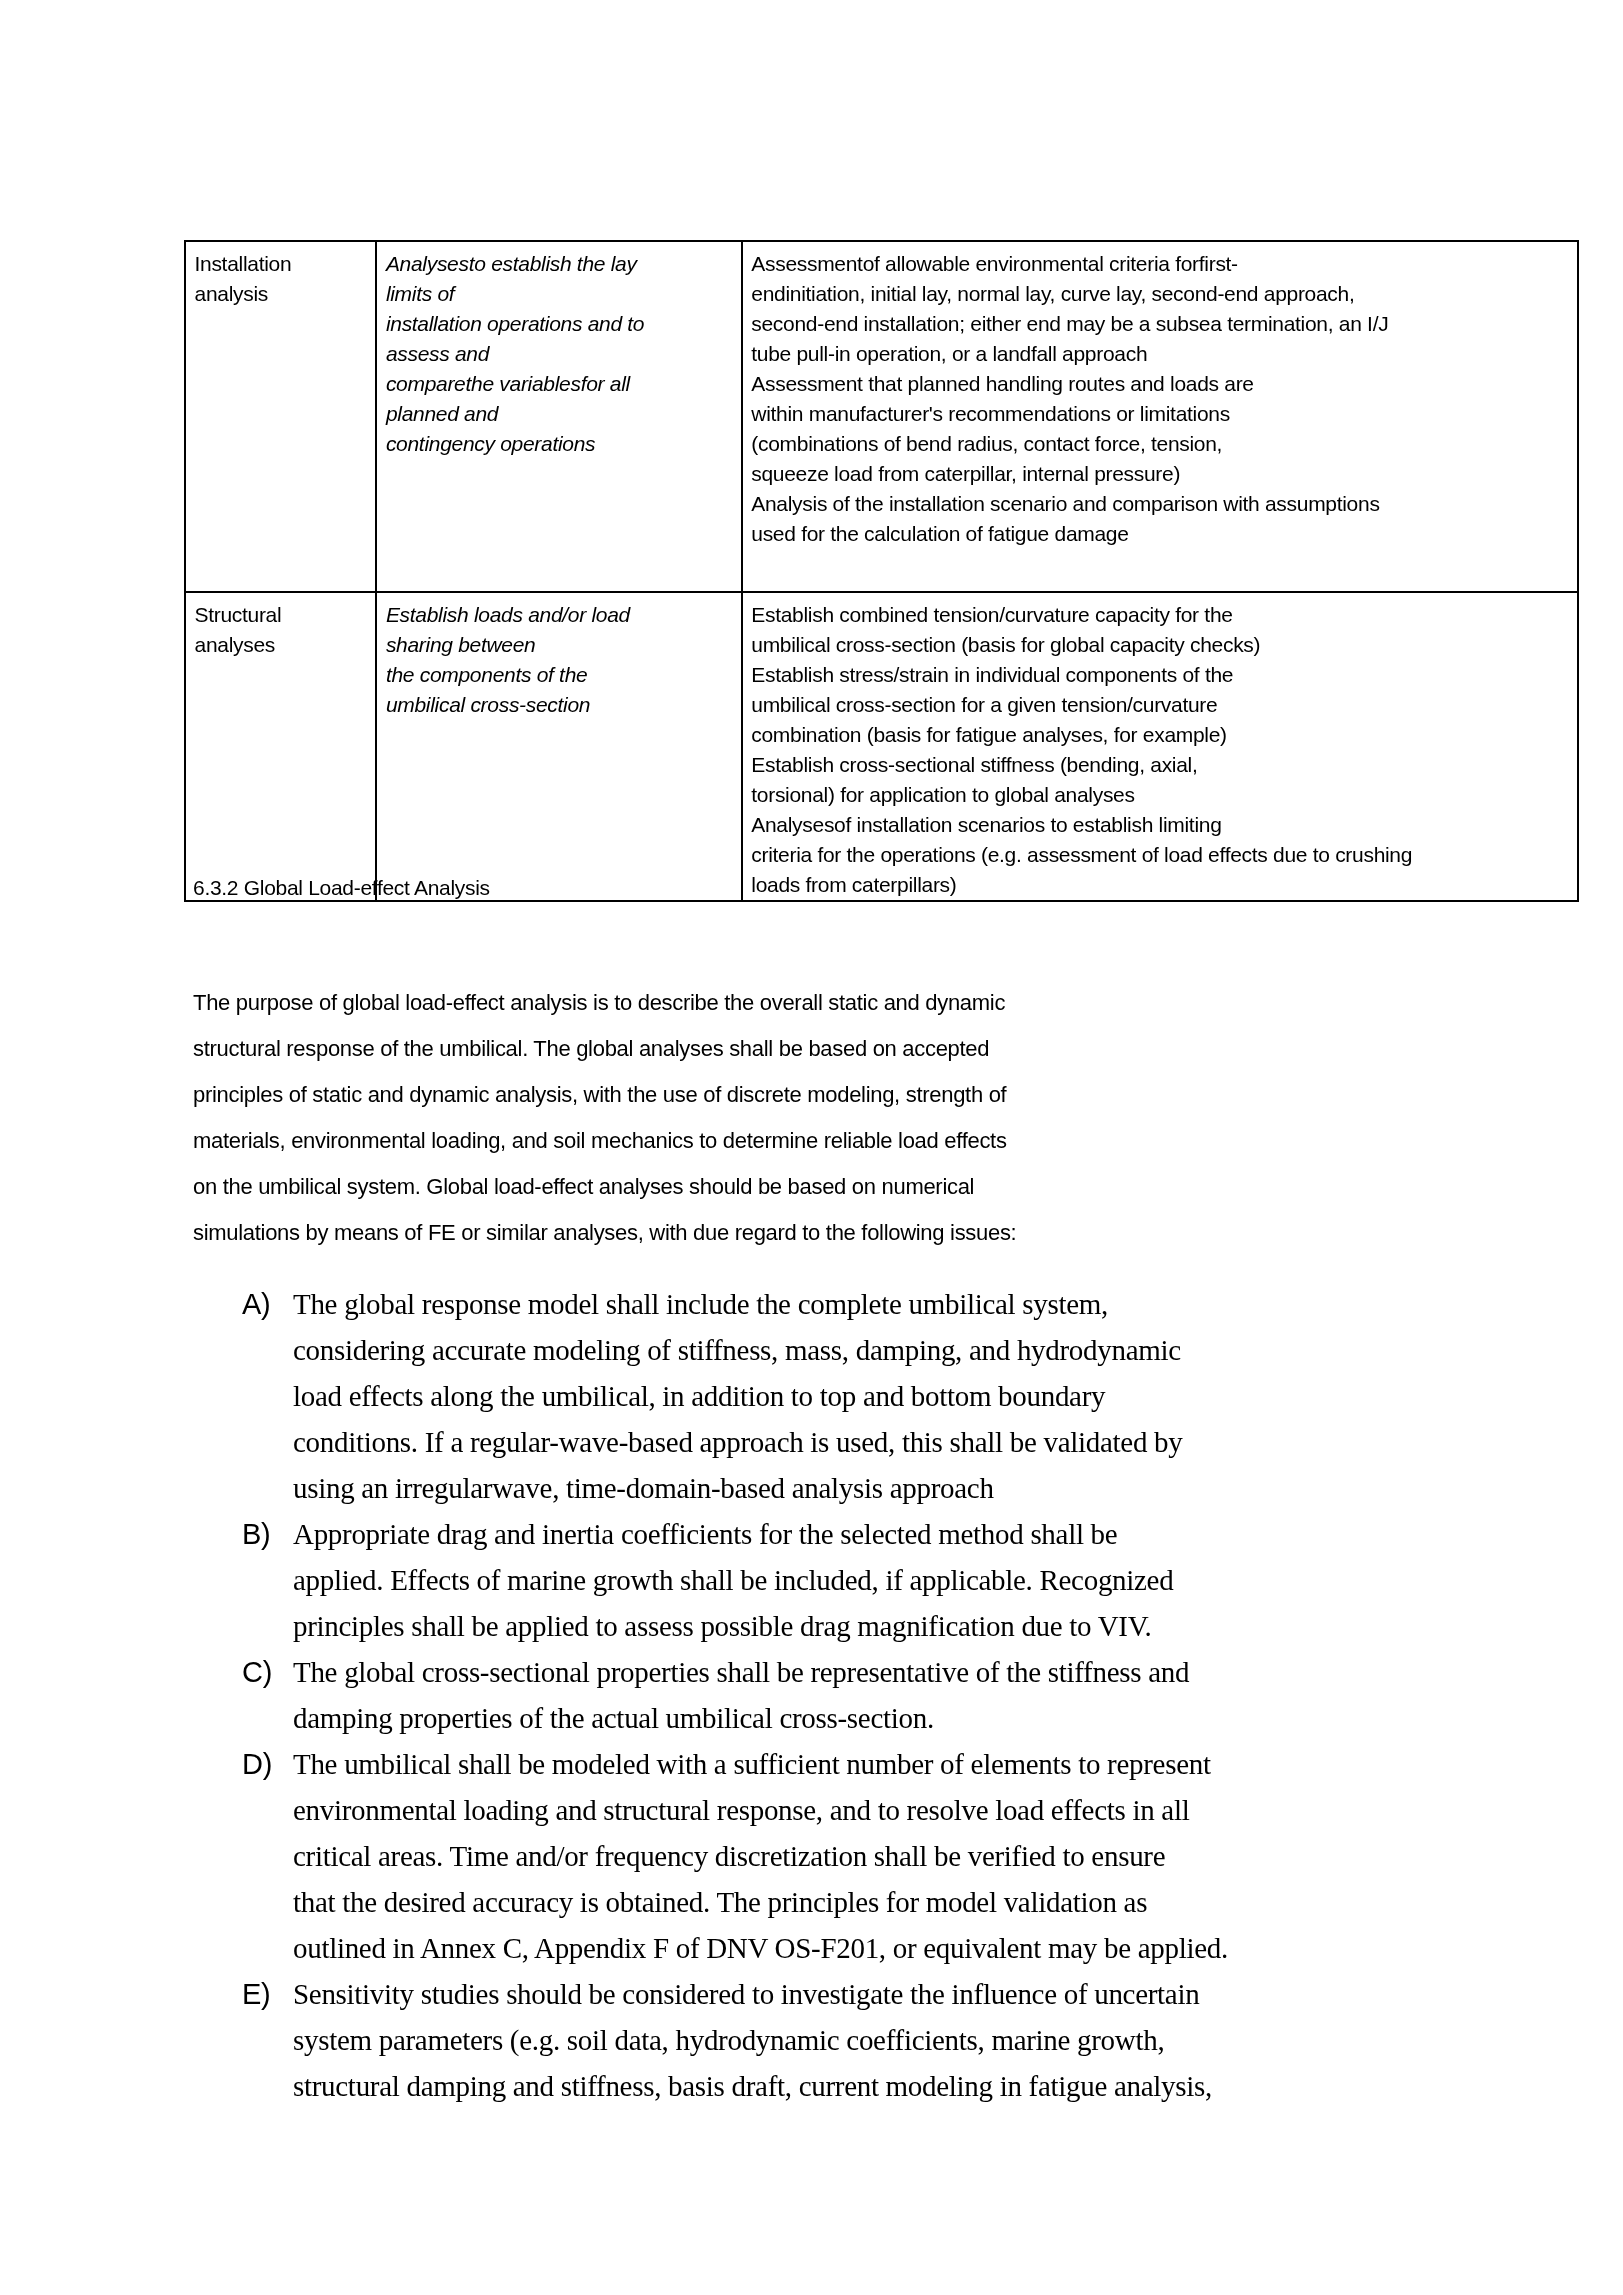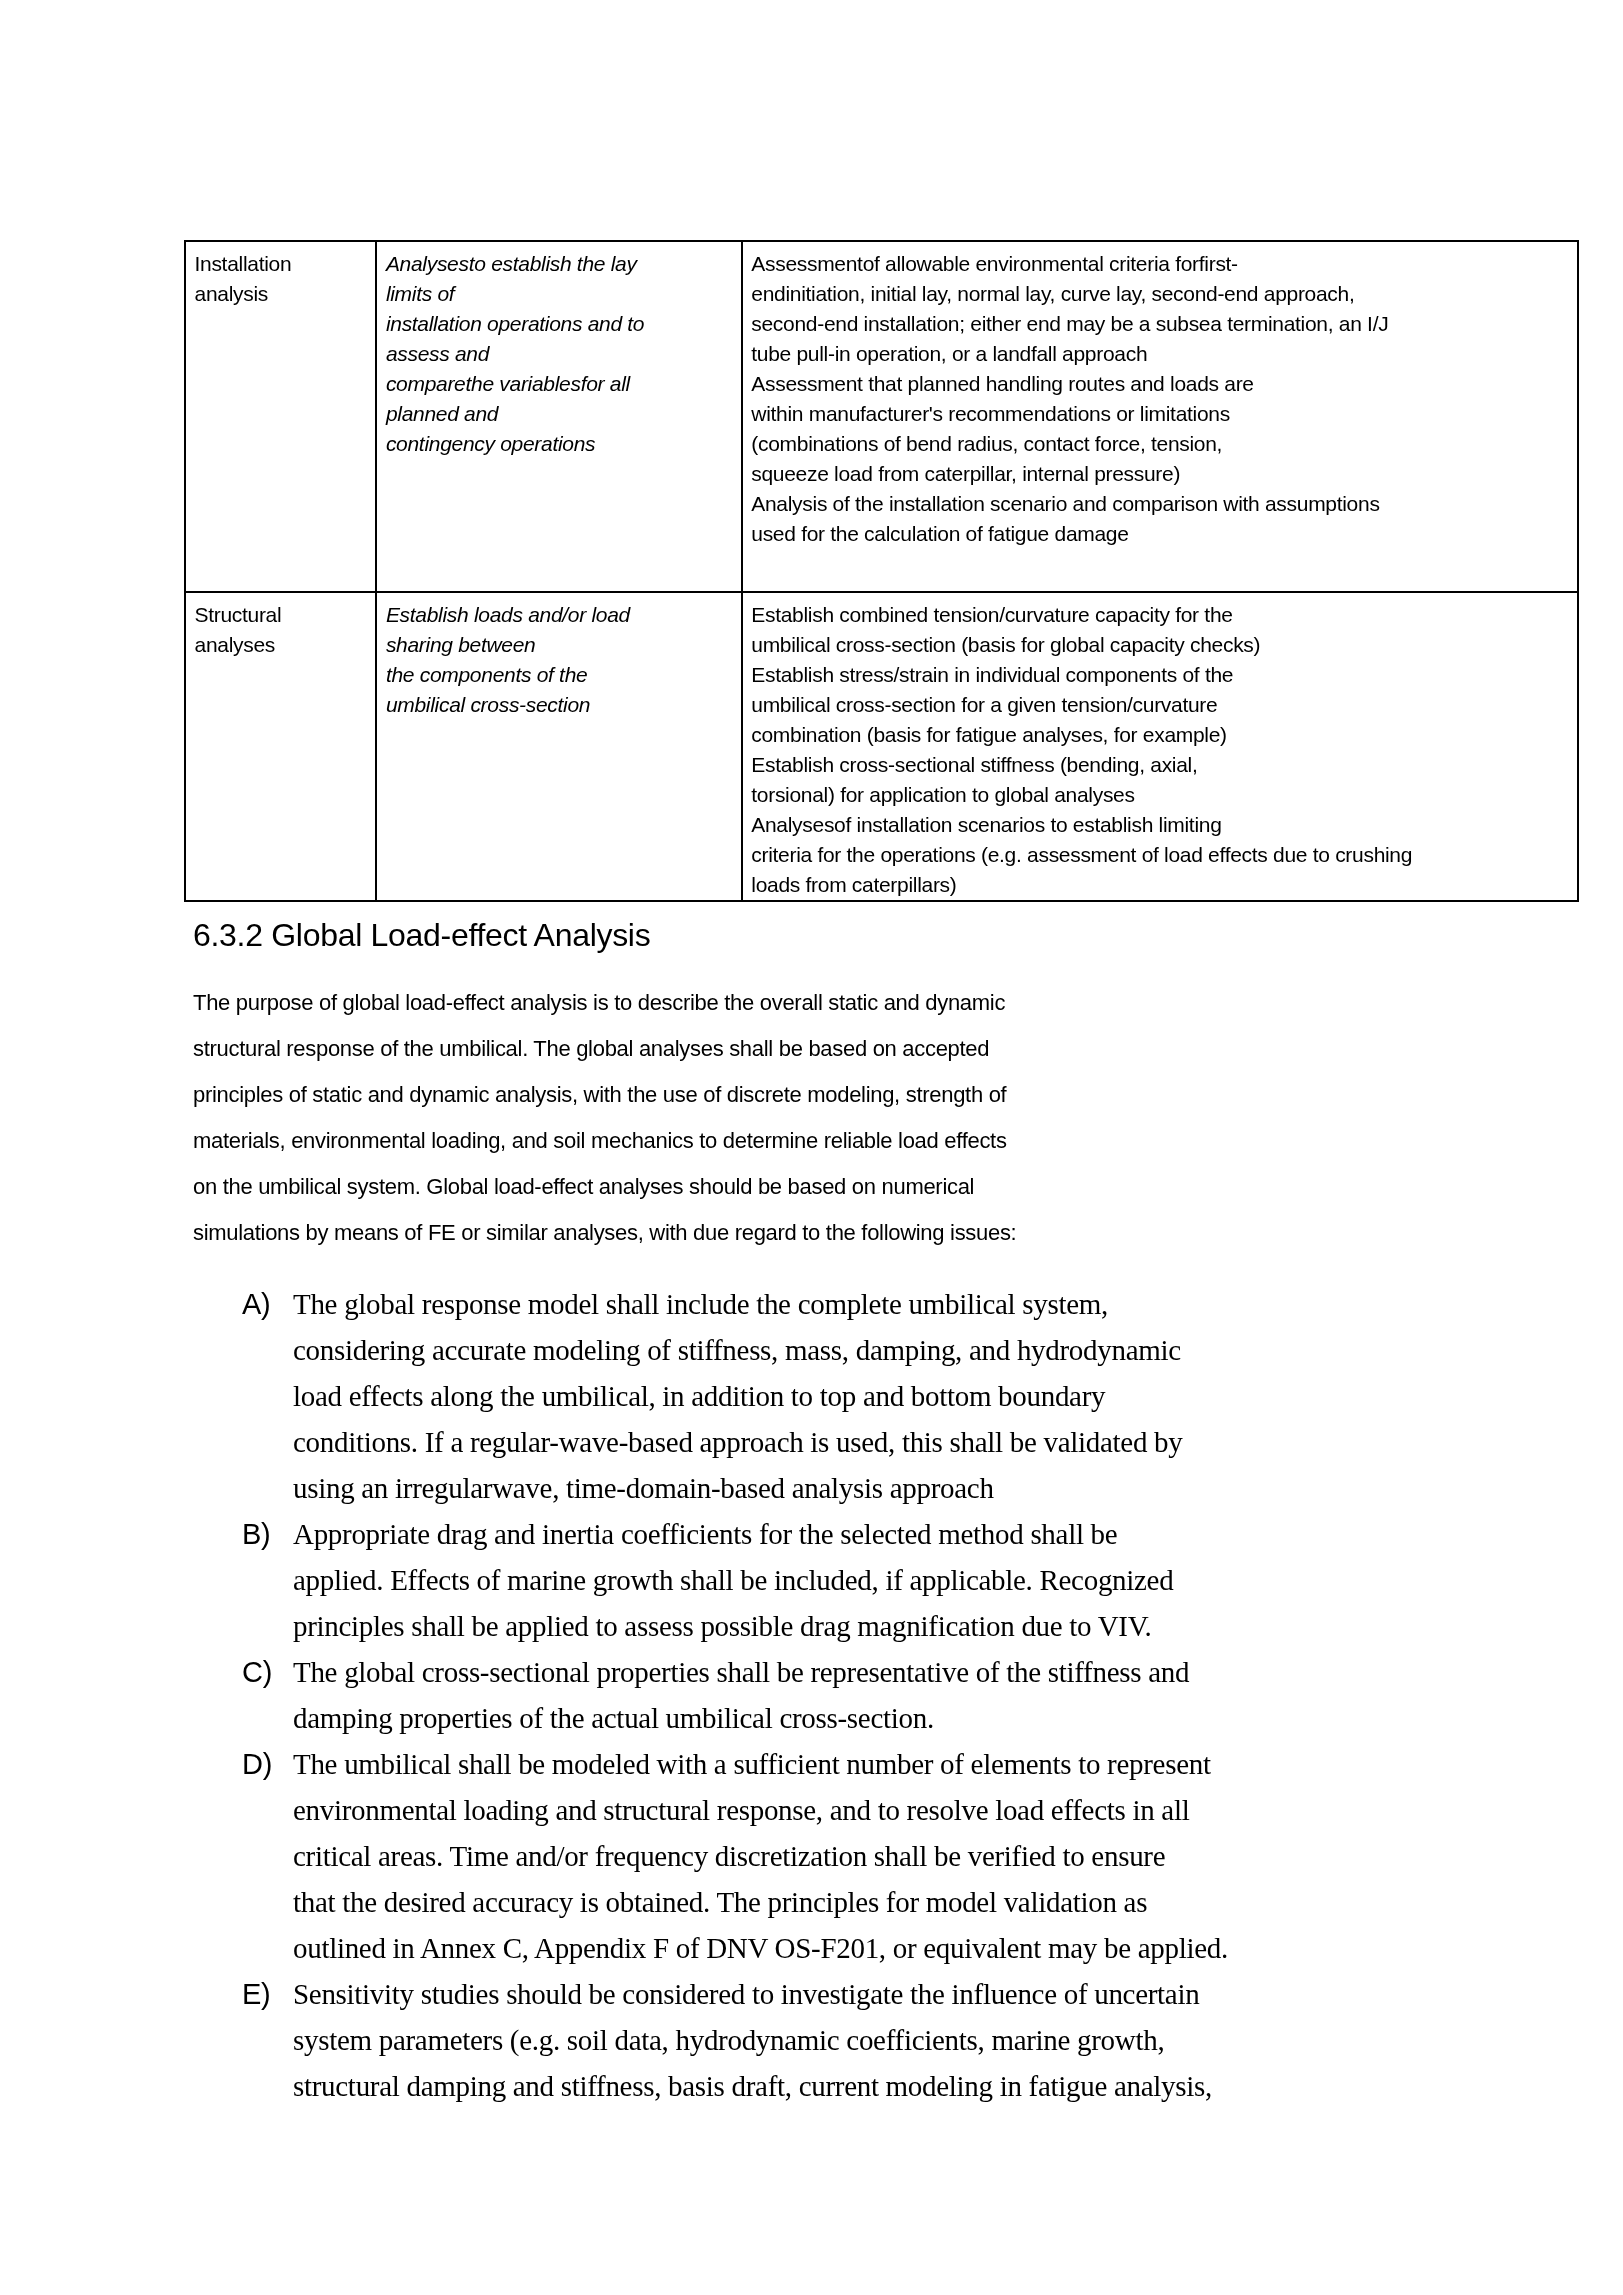--- a/index.html
+++ b/index.html
@@ -40,22 +40,22 @@
   }
   .col-label  { width: 173px; }
   .col-scope  { width: 347px; font-style: italic; }
   .col-detail { width: 818px; }
   .row-install   { height: 351px; }
   .row-struct    { height: 303px; padding-left: 38px; }
   
   .section-heading {
     position: absolute;
     left: 193px;
-    top: 917px;
-    font-size: 32px;
+    top: 869px;
+    font-size: 21px;
     letter-spacing: -0.3px;
     line-height: 37px;
     white-space: pre;
   }
   .body-paragraph {
     position: absolute;
     left: 193px;
     top: 980px;
     width: 1361px;
     font-size: 22px;

